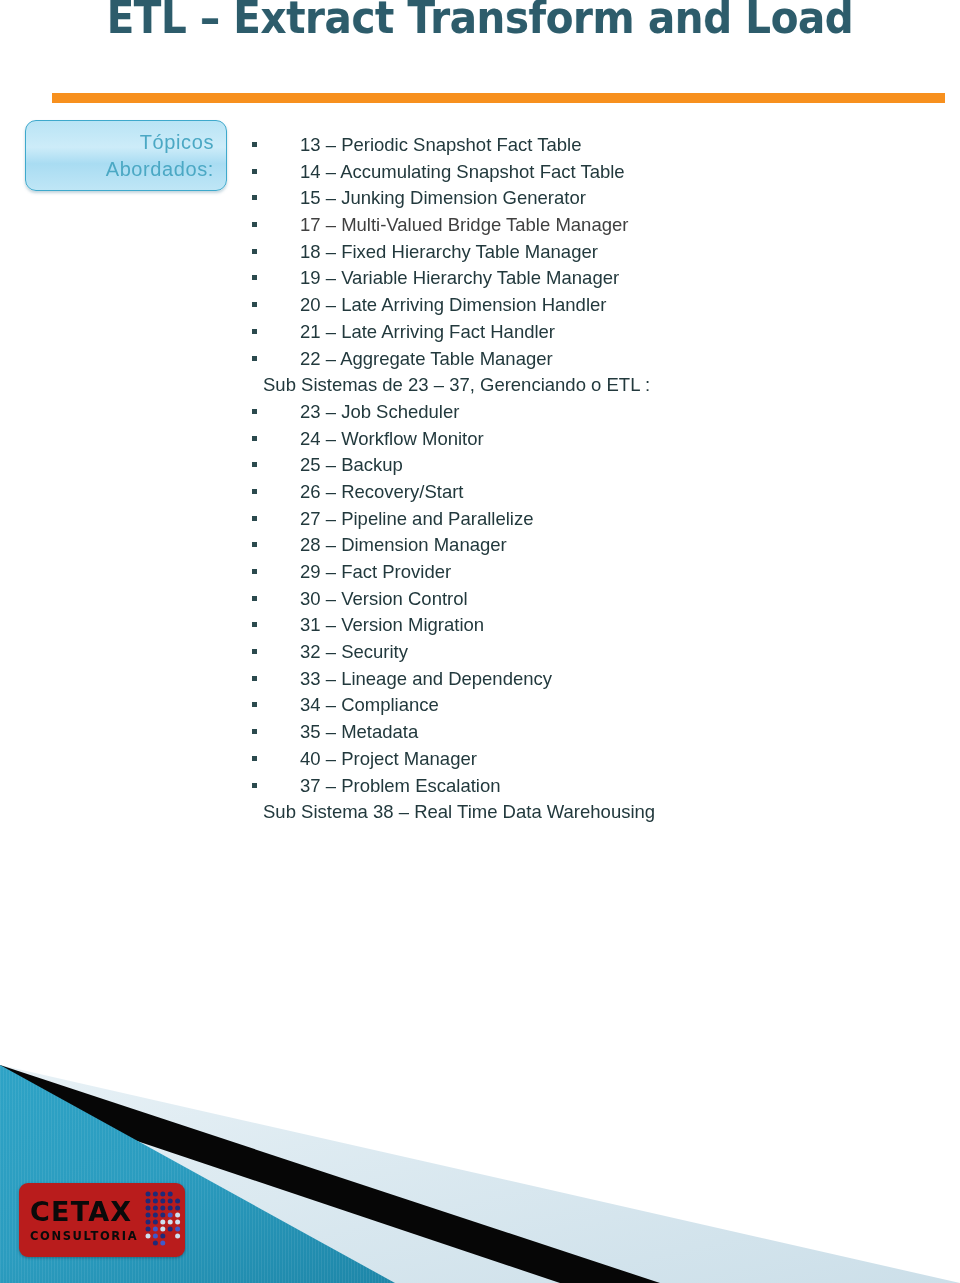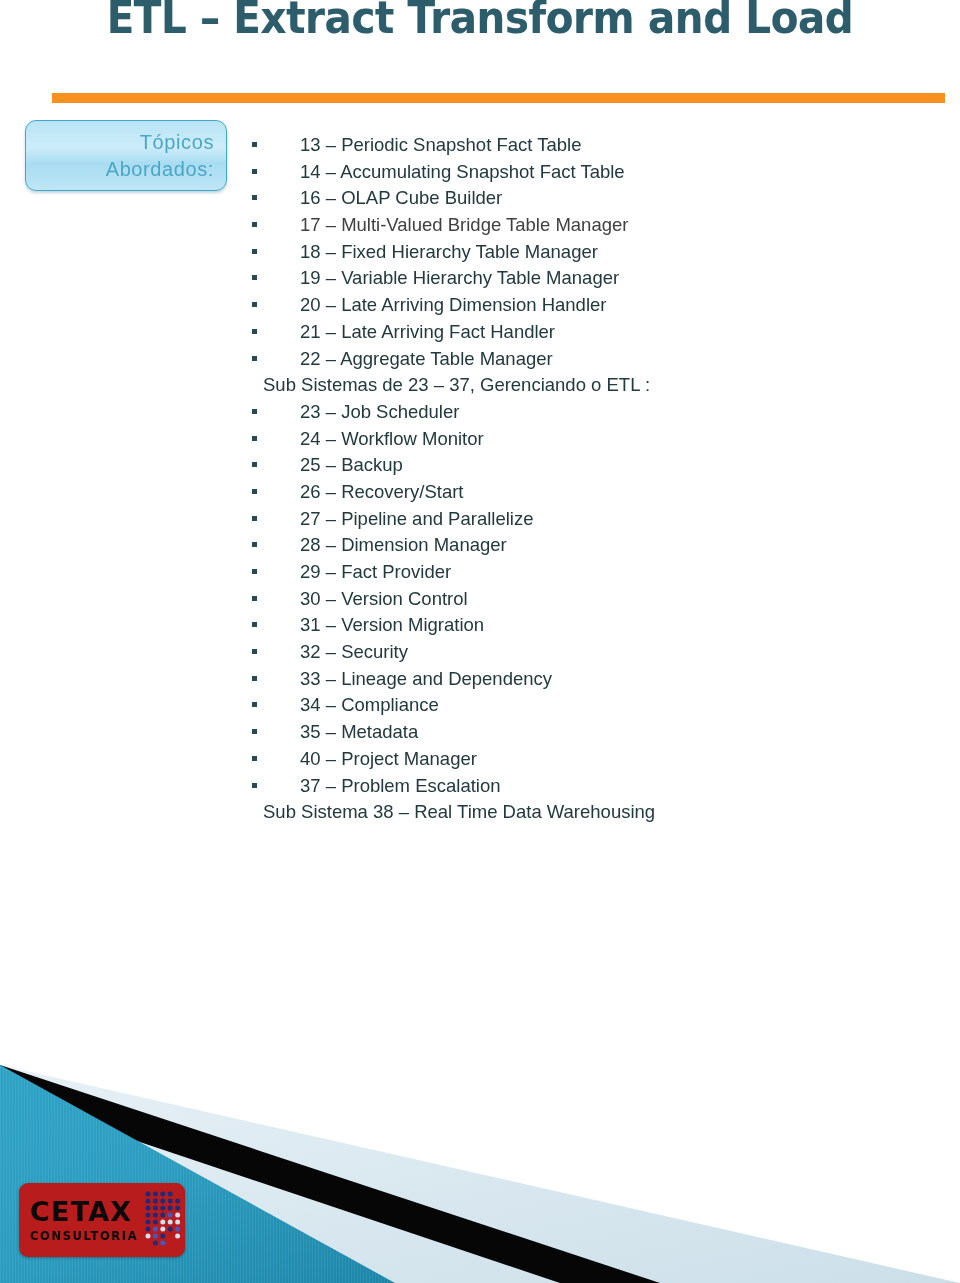--- a/index.html
+++ b/index.html
@@ -194,21 +194,21 @@
       <span class="rowtext" style="color: rgb(34, 57, 61);">13 – Periodic Snapshot Fact Table</span>
     </div>
     <div class="row">
       <span class="bullet" style="background: rgb(43, 74, 78);"></span>
       <span class="spacer"></span>
       <span class="rowtext" style="color: rgb(34, 57, 61);">14 – Accumulating Snapshot Fact Table</span>
     </div>
     <div class="row">
       <span class="bullet" style="background: rgb(43, 74, 78);"></span>
       <span class="spacer"></span>
-      <span class="rowtext" style="color: rgb(34, 57, 61);">16 – OLAP Cube Builder</span>
+      <span class="rowtext" style="color: rgb(34, 57, 61);">15 – Junking Dimension Generator</span>
     </div>
     <div class="row">
       <span class="bullet" style="background: rgb(43, 74, 78);"></span>
       <span class="spacer"></span>
       <span class="rowtext" style="color: #404040;">17 – Multi-Valued Bridge Table Manager</span>
     </div>
     <div class="row">
       <span class="bullet" style="background: rgb(43, 74, 78);"></span>
       <span class="spacer"></span>
       <span class="rowtext" style="color: rgb(34, 57, 61);">18 – Fixed Hierarchy Table Manager</span>

